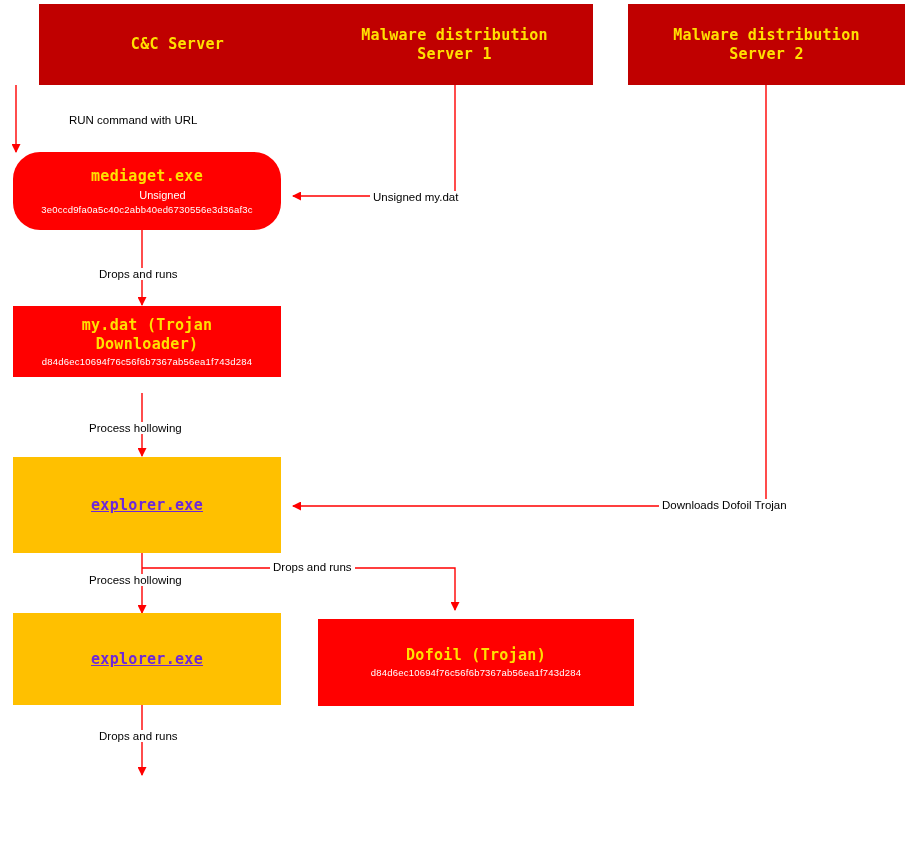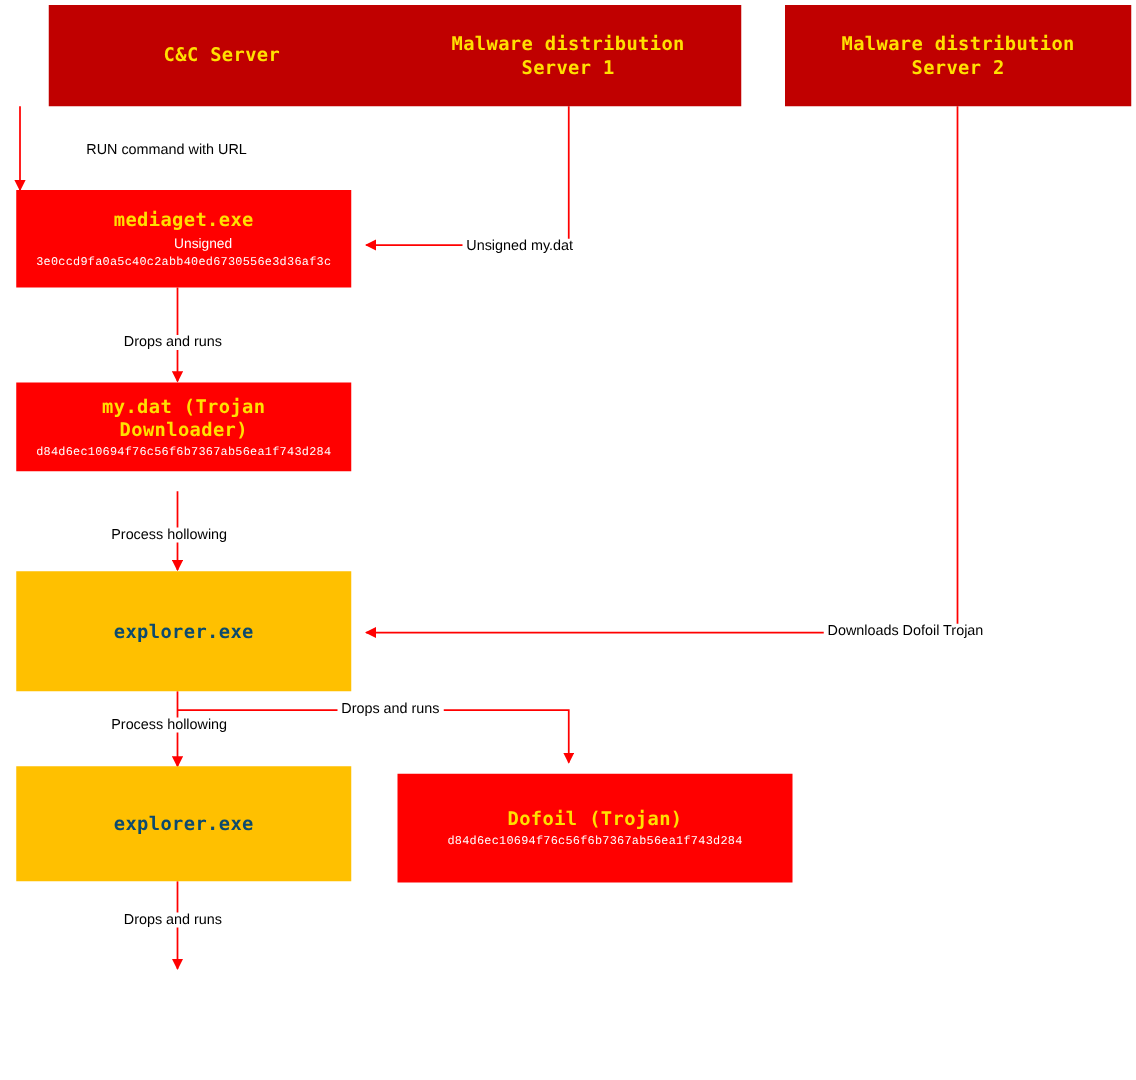--- a/index.html
+++ b/index.html
@@ -37,32 +37,32 @@
   }
   .node .sub {
     font-family: "Liberation Sans", sans-serif;
     font-size: 11px;
     line-height: 14px;
     color: #ffffff;
     margin-top: 2px;
     margin-left: 31px;
   }
   .node .hash {
-    font-family: Liberation Mono, monospace;
+    font-family: Liberation Sans, sans-serif;
     font-size: 9.5px;
     line-height: 13px;
     color: #ffffff;
     margin-top: 1px;
     letter-spacing: 0.2px;
     text-align: center;
   }
   .node.darkred { background: #c00000; }
   .node.red { background: #ff0000; }
   .node.orange { background: #ffc000; }
-  .node.orange .title { color: #0c4a6e; }
+  .node.orange .title { color: #6d28d9; text-decoration: underline; }
 
   .edge-label {
     position: absolute;
     font-family: "Liberation Sans", sans-serif;
     font-size: 11.5px;
     color: #000000;
     white-space: nowrap;
     background: #ffffff;
     padding: 0 3px;
   }
@@ -110,21 +110,21 @@
   <div class="node darkred" style="left:316px; top:4px; width:277px; height:81px; white-space:pre-line;">
     <div class="title" style="white-space:pre-line;">Malware distribution
 Server 1</div>
   </div>
 
   <div class="node darkred" style="left:628px; top:4px; width:277px; height:81px; white-space:pre-line;">
     <div class="title" style="white-space:pre-line;">Malware distribution
 Server 2</div>
   </div>
 
-  <div class="node red" style="left:13px; top:152px; width:268px; height:78px;">
+  <div class="node red" style="left:13px; top:152px; width:268px; height:78px;border-radius:27px;">
     <div class="title">mediaget.exe</div>
     <div class="sub">Unsigned</div>
     <div class="hash">3e0ccd9fa0a5c40c2abb40ed6730556e3d36af3c</div>
   </div>
 
   <div class="node red" style="left:13px; top:306px; width:268px; height:71px;">
     <div class="title" style="white-space:pre-line;">my.dat (Trojan
 Downloader)</div>
     <div class="hash">d84d6ec10694f76c56f6b7367ab56ea1f743d284</div>
   </div>

